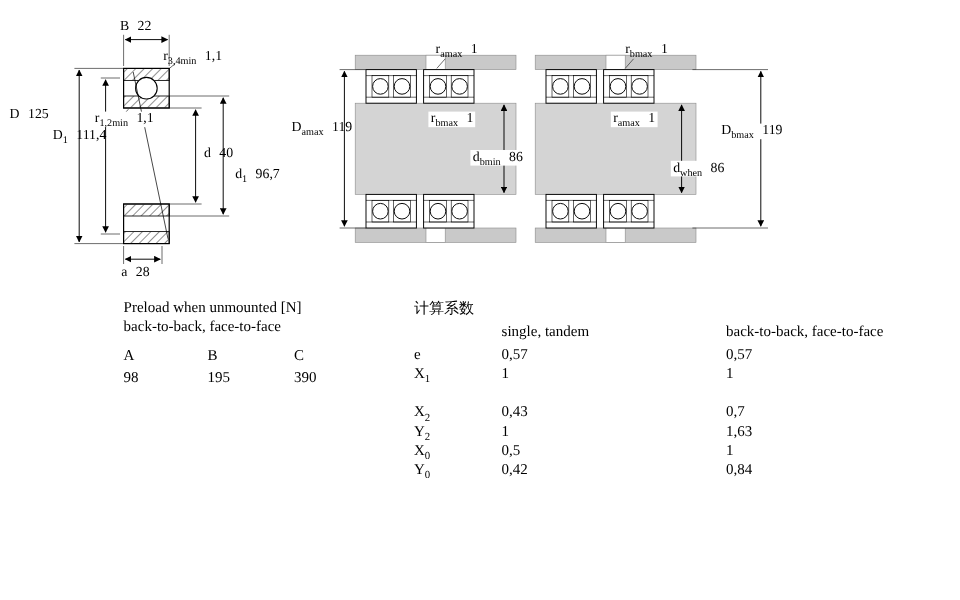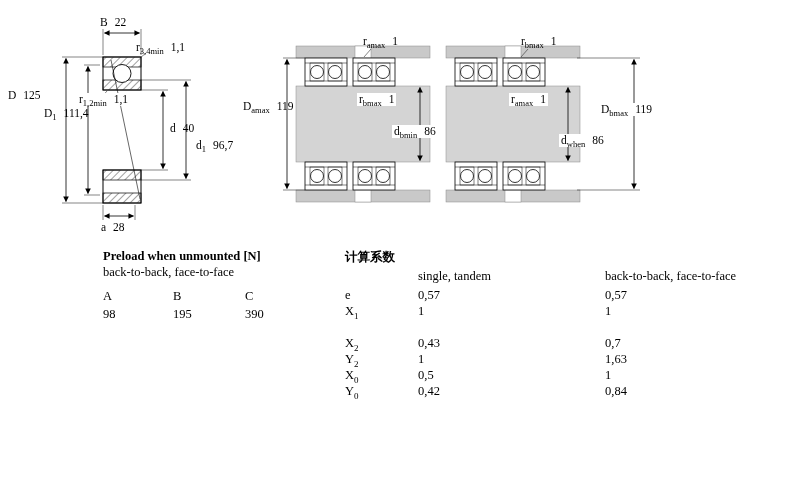--- a/index.html
+++ b/index.html
@@ -9,21 +9,21 @@
     font-family:"Liberation Serif","DejaVu Serif",serif;
     overflow:hidden;
   }
   .stage { position:absolute; left:0; top:0; width:800px; height:500px; }
   svg.draw { position:absolute; left:0; top:0; }
   .lbl { position:absolute; font-size:11.5px; line-height:13px; white-space:nowrap; }
   .lbl sub { font-size:8.5px; line-height:0; }
   .lbl .dv { margin-left:7px; }
   .wbg { background:#ffffff; padding:0 2px; }
   .txt { position:absolute; font-size:12.5px; line-height:14px; white-space:nowrap; }
-  .bold { font-weight:bold; }
+  .bold { font-weight:normal; }
   .frow { position:absolute; left:0; width:800px; height:16px; font-size:12.5px; }
   .fsym { position:absolute; left:345px; }
   .fsym sub { font-size:9px; line-height:0; }
   .fv1 { position:absolute; left:418px; }
   .fv2 { position:absolute; left:605px; }
 </style>
 </head>
 <body>
 
 <div class="stage">

